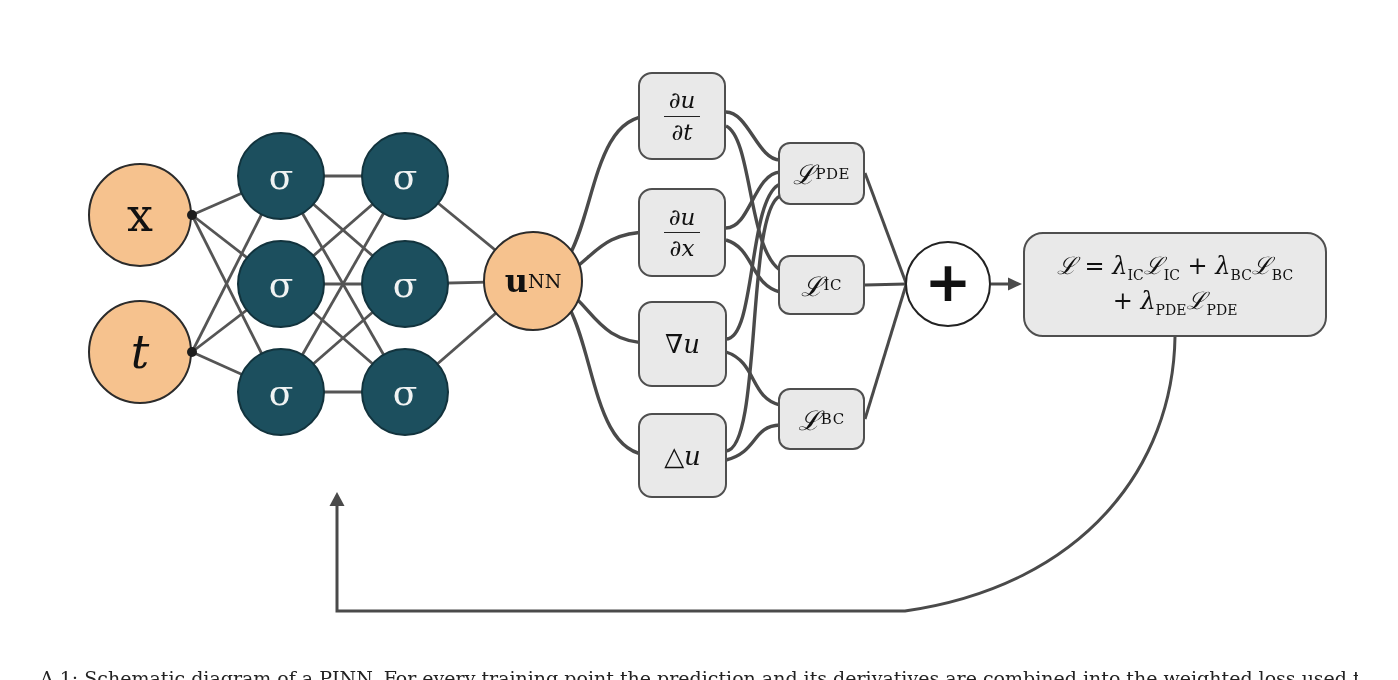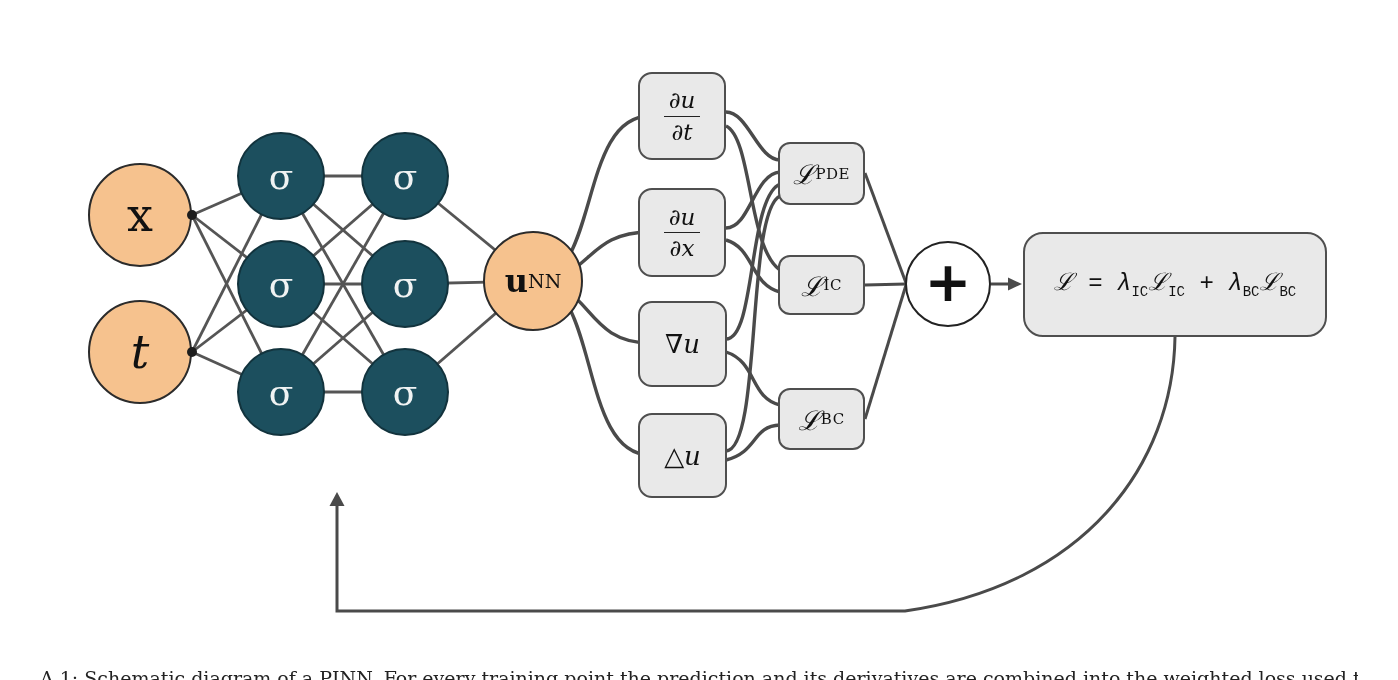--- a/index.html
+++ b/index.html
@@ -30,21 +30,21 @@
   .frac .num{border-bottom:1.6px solid #222;padding:0 5px 2px;}
   .frac .den{padding-top:2px;}
   .loss .base{font-style:italic;font-size:27px;}
   .loss sub{font-size:15px;font-style:normal;letter-spacing:0.5px;}
 
   .plus-circle{position:absolute;z-index:2;width:86px;height:86px;border-radius:50%;background:var(--plus_fill,#ffffff);
         border:2px solid #222;display:flex;align-items:center;justify-content:center;box-sizing:border-box;}
   .plus-circle span{font-family:"DejaVu Sans",sans-serif;font-weight:bold;font-size:56px;line-height:1;margin-top:-4px;}
 
   .formula{flex-direction:column;border-radius:20px;font-size:24px;line-height:1.35;padding:6px 10px;}
-  .formula .fline{text-align:left;white-space:nowrap;font-family:Liberation Mono, monospace;}
+  .formula .fline{text-align:left;white-space:nowrap;}
   .formula sub, .theta sub{font-size:14px;font-style:normal;}
   .tk-i{font-style:italic;}
   .tk-b{font-weight:bold;}
   .theta{font-size:24px;white-space:nowrap;}
 
   .caption{position:absolute;z-index:2;left:40px;right:40px;top:667px;font-size:19px;color:#222;
            white-space:nowrap;overflow:hidden;}
 </style>
 </head>
 <body>
@@ -172,18 +172,19 @@
     <span class="base">ℒ</span>
       <sub>BC</sub>
   </div>
 
   <div class="plus-circle" style="left:905px;top:241px;">
     <span>+</span>
   </div>
 
   <div class="gbox formula" style="left:1023px;top:232px;width:304px;height:105px;">
     <div class="fline"><span class="tk-i">ℒ</span><span> = </span><span class="tk-i">λ</span><sub>IC</sub><span class="tk-i">ℒ</span><sub>IC</sub><span> + </span><span class="tk-i">λ</span><sub>BC</sub><span class="tk-i">ℒ</span><sub>BC</sub></div>
+    <div class="fline"><span>+ </span><span class="tk-i">λ</span><sub>PDE</sub><span class="tk-i">ℒ</span><sub>PDE</sub></div>
   </div>
 
 
   <div class="caption">A.1: Schematic diagram of a PINN. For every training point the prediction and its derivatives are combined into the weighted loss used to update the model</div>
 
 </div>
 
 </body></html>

